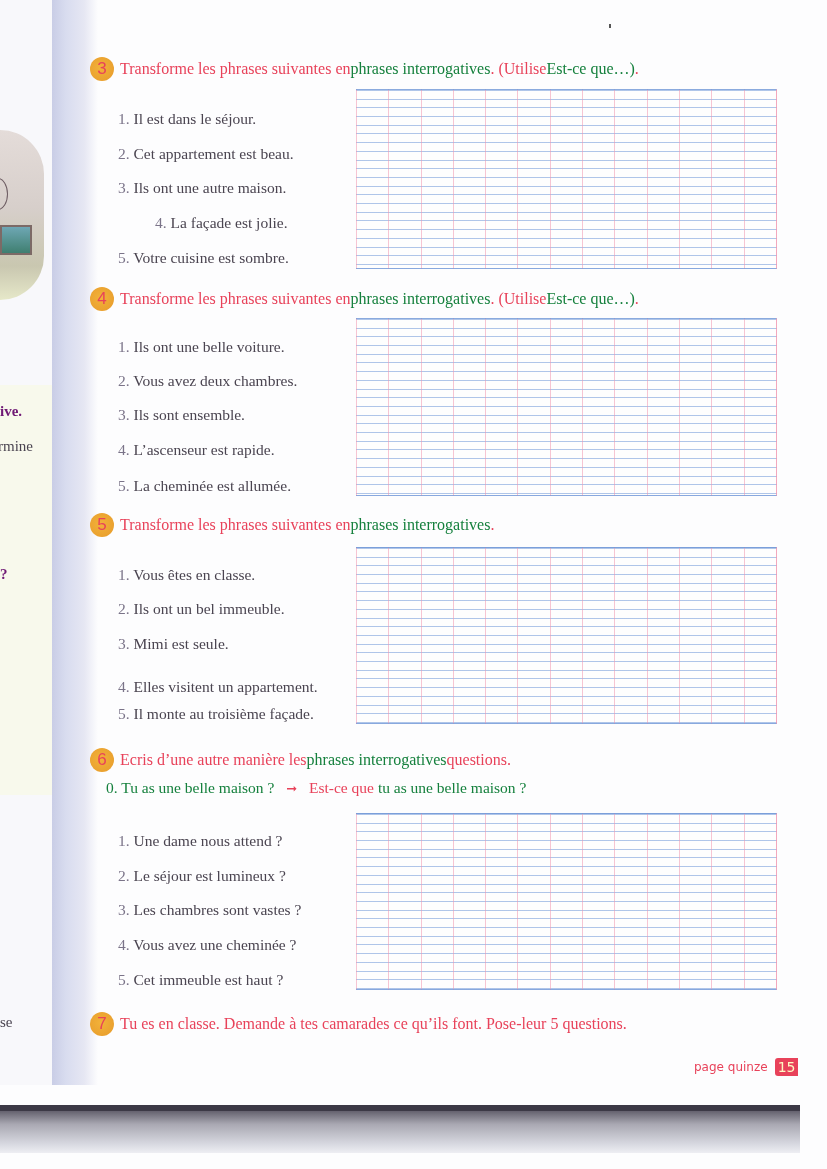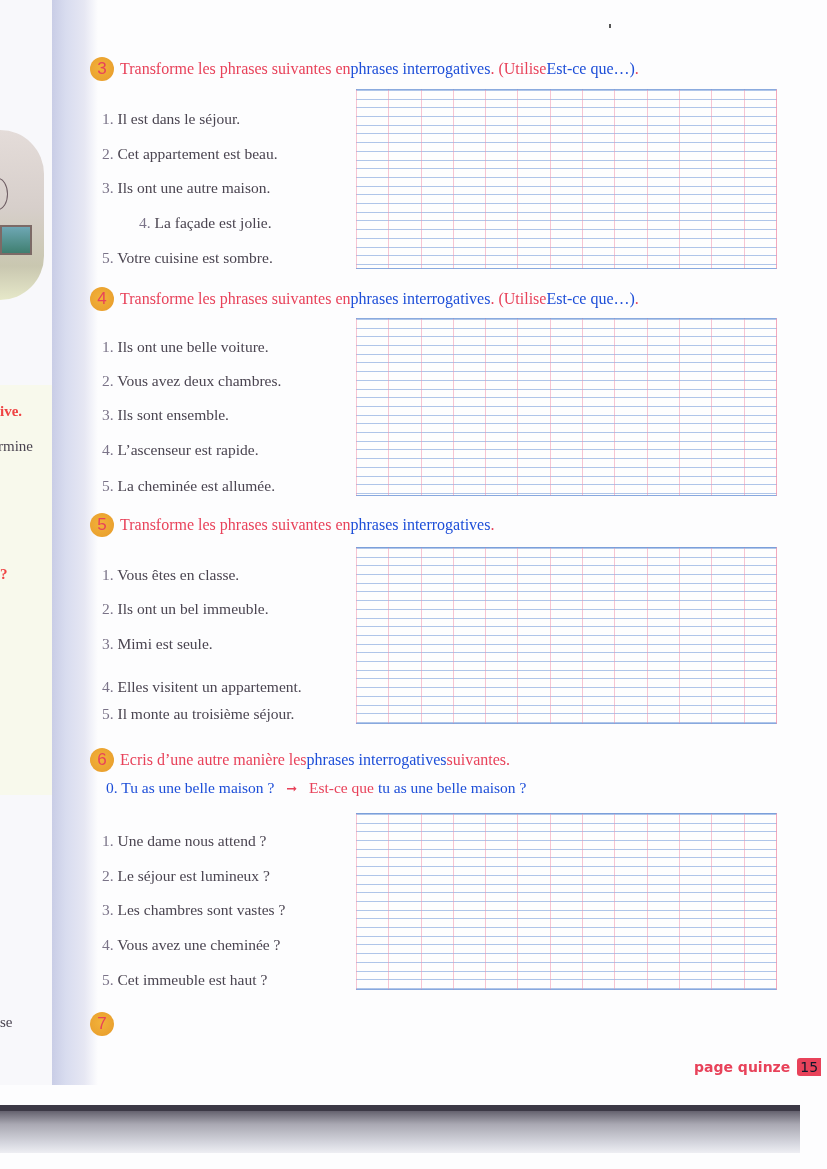--- a/index.html
+++ b/index.html
@@ -26,21 +26,21 @@
     }
     .left-illus .curve {
       position: absolute; left: -12px; top: 48px; width: 18px; height: 30px;
       border: 1px solid #6b5a60; border-radius: 50%;
     }
     .left-panel {
       position: absolute; left: 0; top: 385px; width: 52px; height: 410px;
       background: #f8f9ec;
     }
     .left-text { position: absolute; left: 0; font-size: 15px; white-space: nowrap; }
-    .left-text.red { color: #ef4444; font-weight: bold; }
+    .left-text.red { color: #701a75; font-weight: bold; }
     
     .spine {
       position: absolute; left: 52px; top: 0; width: 46px; height: 1085px;
       background: linear-gradient(90deg, #c9cde6 0%, #d8dcef 30%, #e6e7f3 70%, rgba(250,250,253,0) 100%);
     }
     
     .bottom-band {
       position: absolute; left: 0; top: 1105px; width: 800px; height: 48px;
       background: linear-gradient(180deg, #4a4656 0%, #5e5b68 10%, #a9a8b2 40%, #d6d7df 80%, #eeeef3 100%);
     }
@@ -53,24 +53,24 @@
       display: flex; align-items: center;
     }
     .badge {
       width: 24px; height: 24px; border-radius: 50%;
       background: radial-gradient(circle at 45% 45%, #f2b23a, #e79a2a);
       color: #e8425a; font-family: "Liberation Sans", sans-serif; font-size: 17px;
       display: inline-flex; align-items: center; justify-content: center;
       margin-right: 6px;
     }
     .red { color: #e8425a; }
-    .blue { color: #1d4ed8; }
+    .blue { color: #15803d; }
 
     .sentence {
-      position: absolute; left: 102px; font-size: 15.5px; white-space: nowrap; color: #4a4450;
+      position: absolute; left: 118px; font-size: 15.5px; white-space: nowrap; color: #4a4450;
     }
     .sentence .num { color: #7a7388; }
 
     .grid {
       position: absolute; left: 356px; width: 420px;
       background-color: rgba(255,255,255,0.4);
       background-image:
         repeating-linear-gradient(90deg, rgba(240,150,175,0.55) 0 1px, transparent 1px 32.3px),
         repeating-linear-gradient(180deg, rgba(110,150,215,0.55) 0 1px, transparent 1px 8.7px);
       border-right: 1px solid rgba(240,150,175,0.6);
@@ -80,23 +80,23 @@
 
     .example-line {
       position: absolute; left: 106px; top: 779px; font-size: 15.5px; white-space: nowrap;
     }
     .arrow { color: #e8425a; font-family: "DejaVu Sans", sans-serif; font-size: 13px; margin: 0 8px; }
 
     .footer {
       position: absolute; left: 694px; top: 1058px; display: flex; align-items: center;
       font-family: "DejaVu Sans", sans-serif;
     }
-    .footer-label { color: #e8425a; font-weight: bold; font-size: 14px; margin-right: 7px; }
+    .footer-label { color: #e8425a; font-weight: normal; font-size: 12px; margin-right: 7px; }
     .page-num {
-      background: #e8425a; color: #0f172a; font-size: 14px; padding: 0 3px; border-radius: 3px 0 0 3px; line-height: 18px;
+      background: #e8425a; color: #fef9c3; font-size: 14px; padding: 0 3px; border-radius: 3px 0 0 3px; line-height: 18px;
     }
     .dot { position: absolute; width: 2px; height: 4px; background: #555; }
   </style>
 </head>
 <body>
 
 <div class="left-page">
   <div class="left-illus">
     <div class="curve"></div>
     <div class="win"></div>
@@ -142,44 +142,45 @@
 <div class="exercise-title" style="top:513px;">
   <span class="badge">5</span>
   <span class="red">Transforme les phrases suivantes en </span>
   <span class="blue">phrases interrogatives</span>
   <span class="red">.</span>
 </div>
 <div class="sentence" style="top:566px;"><span class="num">1.</span> <span>Vous êtes en classe.</span></div>
 <div class="sentence" style="top:600px;text-align:right;"><span class="num">2.</span> <span>Ils ont un bel immeuble.</span></div>
 <div class="sentence" style="top:635px;"><span class="num">3.</span> <span>Mimi est seule.</span></div>
 <div class="sentence" style="top:670px;margin-top:8px;"><span class="num">4.</span> <span>Elles visitent un appartement.</span></div>
-<div class="sentence" style="top:705px;"><span class="num">5.</span> <span>Il monte au troisième séjour.</span></div>
+<div class="sentence" style="top:705px;"><span class="num">5.</span> <span>Il monte au troisième façade.</span></div>
 <div class="grid" style="top:547px; height:175px;"></div>
 
 <div class="exercise-title" style="top:748px;">
   <span class="badge">6</span>
   <span class="red">Ecris d’une autre manière les </span>
   <span class="blue">phrases interrogatives</span>
-  <span class="red"> suivantes.</span>
+  <span class="red"> questions.</span>
 </div>
 <div class="example-line">
   <span class="blue">0.</span>
   <span class="blue">Tu as une belle maison ?</span>
   <span class="arrow">➞</span>
   <span class="red">Est-ce que</span><span class="blue"> tu as une belle maison ?</span>
 </div>
 <div class="sentence" style="top:832px;"><span class="num">1.</span> <span>Une dame nous attend ?</span></div>
 <div class="sentence" style="top:867px;"><span class="num">2.</span> <span>Le séjour est lumineux ?</span></div>
 <div class="sentence" style="top:901px;"><span class="num">3.</span> <span>Les chambres sont vastes ?</span></div>
 <div class="sentence" style="top:936px;"><span class="num">4.</span> <span>Vous avez une cheminée ?</span></div>
 <div class="sentence" style="top:971px;text-align:right;"><span class="num">5.</span> <span>Cet immeuble est haut ?</span></div>
 <div class="grid" style="top:813px; height:175px;"></div>
 
 <div class="exercise-title" style="top:1012px;">
   <span class="badge">7</span>
+  <span class="red">Tu es en classe. Demande à tes camarades ce qu’ils font. Pose-leur 5 questions.</span>
 </div>
 
 <div class="footer">
   <span class="footer-label">page quinze</span>
   <span class="page-num">15</span>
 </div>
 
 <div class="bottom-band"></div>
 <div class="bottom-band-top"></div>
 

